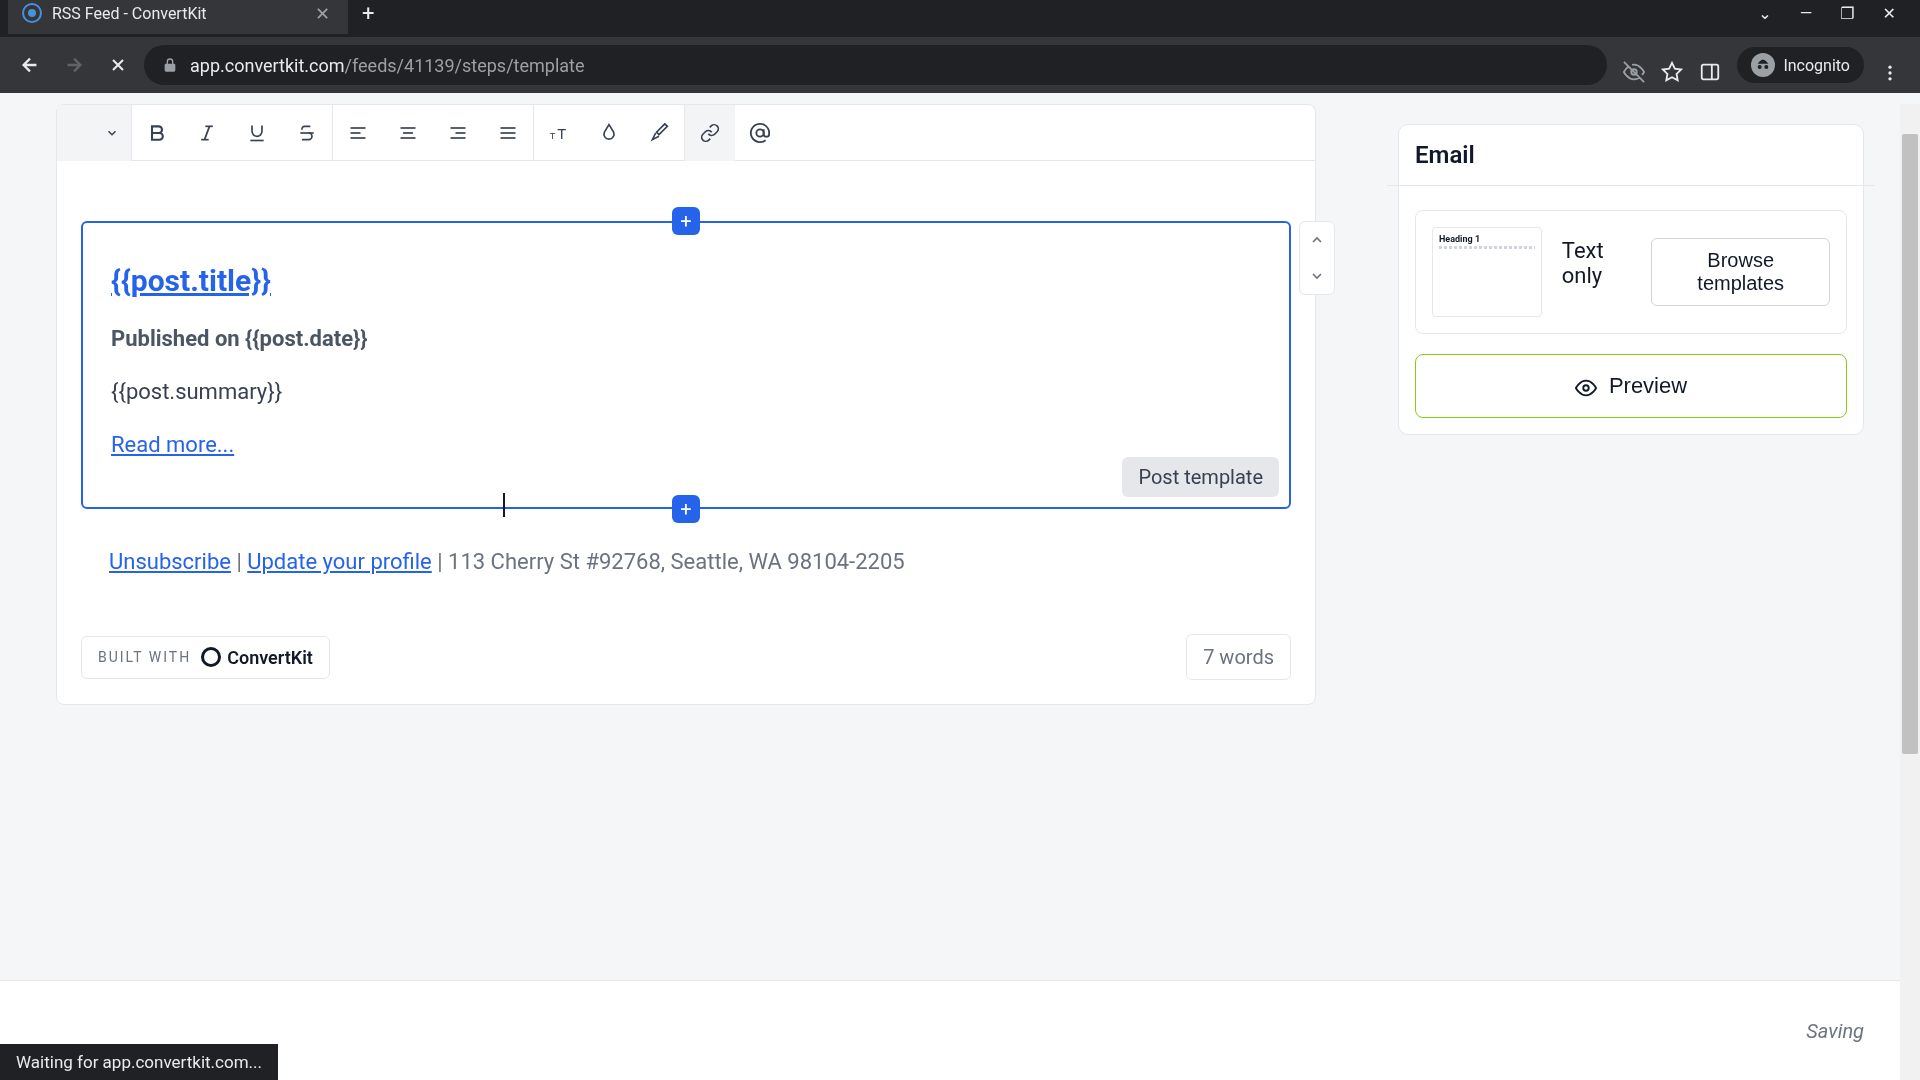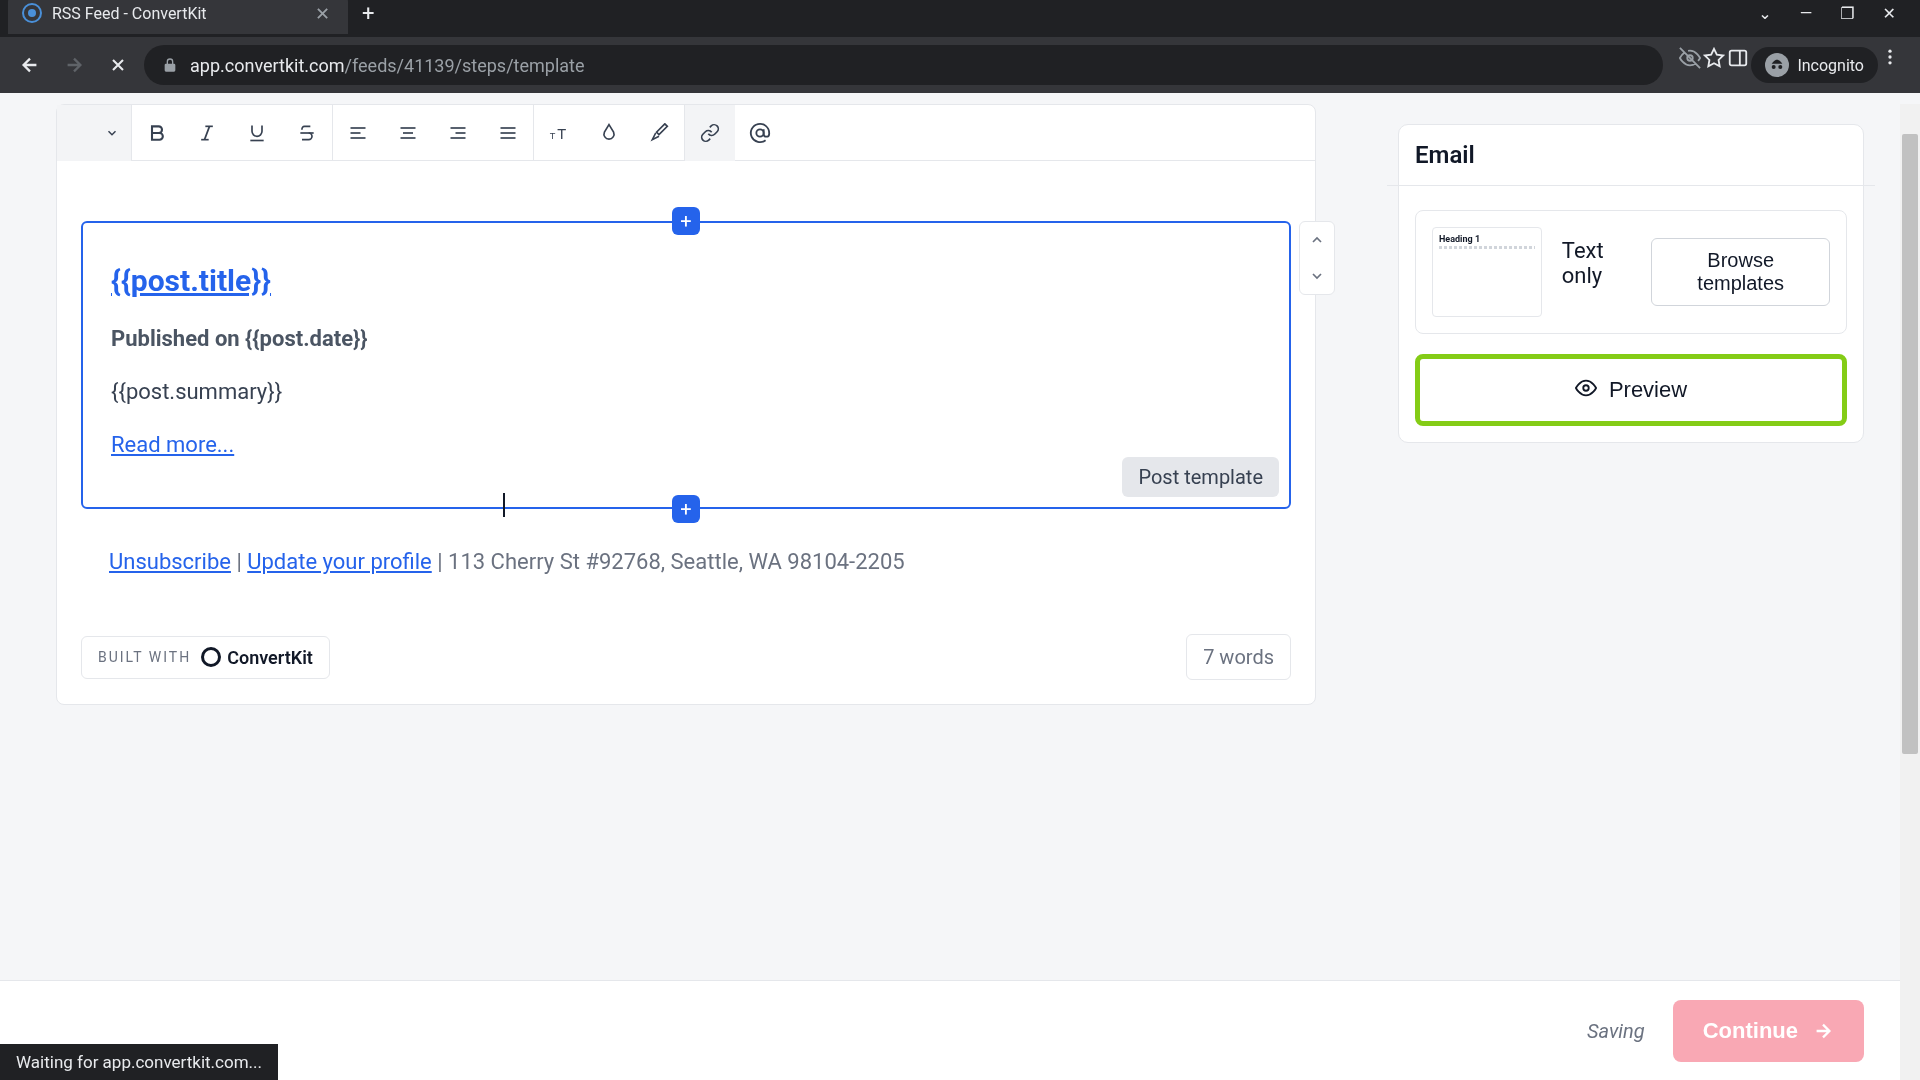--- a/index.html
+++ b/index.html
@@ -101,22 +101,22 @@
   padding: 0 18px;
   color: #e8eaed;
   font-size: 18px;
   gap: 12px;
 }
 .lock-icon { color: #9aa0a6; font-size: 14px; }
 .url-domain { color: #e8eaed; }
 .url-path { color: #9aa0a6; }
 .right-icons {
   display: flex;
-  align-items: flex-start;
-  gap: 2px;
+  align-items: flex-end;
+  gap: 16px;
   padding: 0 8px;
 }
 .right-icons > * { color: #e8eaed; cursor: pointer; }
 .incognito-badge {
   display: flex;
   align-items: center;
   gap: 8px;
   background: #202124;
   padding: 6px 14px;
   border-radius: 20px;
@@ -416,28 +416,28 @@
   border: 1px solid #d1d5db;
   background: #fff;
   border-radius: 6px;
   padding: 10px 18px;
   font-size: 20px;
   cursor: pointer;
   color: #111827;
 }
 .preview-btn {
   width: 100%;
-  border: 5px solid #84cc16;
+  border: 1px solid #84cc16;
   background: #fff;
   border-radius: 8px;
   padding: 18px;
   font-size: 22px;
   cursor: pointer;
   display: flex;
-  align-items: flex-start;
+  align-items: flex-end;
   justify-content: center;
   gap: 12px;
   color: #111827;
 }
 
 
 .bottom-bar {
   position: absolute;
   left: 0;
   right: 0;
@@ -753,26 +753,20 @@
       <svg width="22" height="22" viewBox="0 0 24 24" fill="none" stroke="currentColor" stroke-width="2">
           <path d="M1 12s4-8 11-8 11 8 11 8-4 8-11 8-11-8-11-8z"></path>
           <circle cx="12" cy="12" r="3"></circle>
         </svg>
       <span>Preview</span>
     </button>
   </div>
 
   <div class="bottom-bar">
     <span class="saving-text">Saving</span>
-    <button class="continue-btn">
-      <span>Continue</span>
-      <svg width="22" height="22" viewBox="0 0 24 24" fill="none" stroke="currentColor" stroke-width="2.5">
-          <path d="M5 12h14M12 5l7 7-7 7"></path>
-        </svg>
-    </button>
   </div>
 
 </div>
 
 <div class="scrollbar">
   <div class="scrollbar-thumb"></div>
 </div>
 
 <div class="status-bar">Waiting for app.convertkit.com...</div>
 

